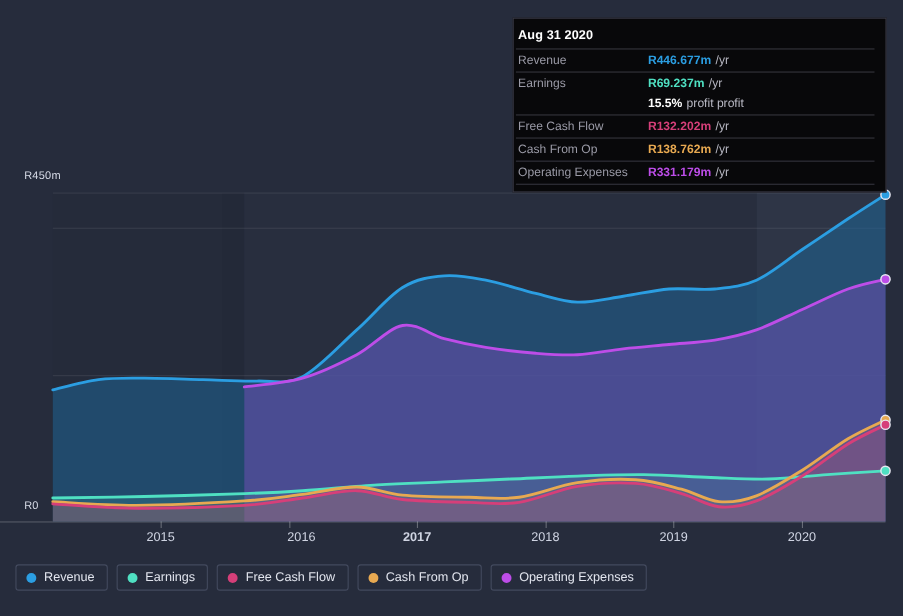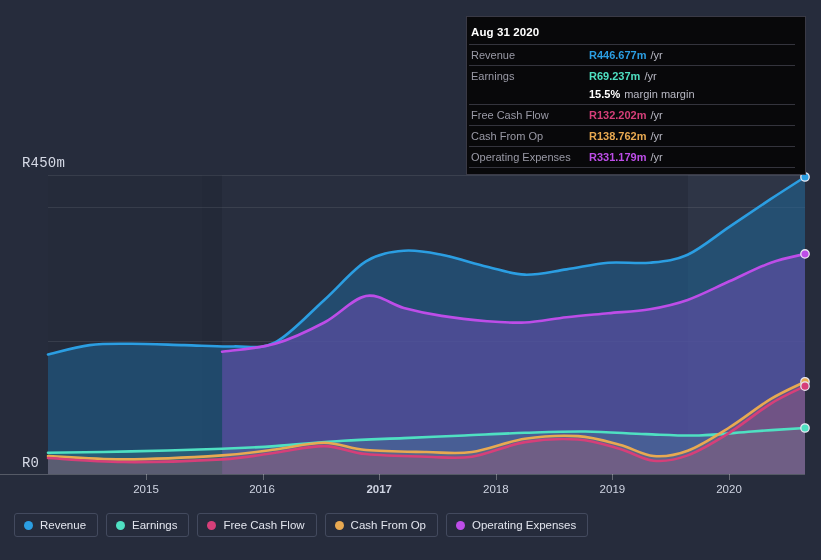--- a/index.html
+++ b/index.html
@@ -24,23 +24,22 @@
   .band-b{left:174px;width:583px;background:rgba(160,165,215,0.045);}
   .band-c{left:640px;width:117px;background:rgba(170,175,220,0.055);}
 
   .gridline{position:absolute;left:0;right:0;height:1px;background:rgba(255,255,255,0.085);}
   .axis-base{position:absolute;left:-48px;right:0;height:1px;background:rgba(255,255,255,0.22);}
 
   svg.series{position:absolute;left:0;top:0;overflow:visible;}
 
   
   .ylabel{
-    position:absolute;color:#d6dae6;font-size:14px;letter-spacing:.2px;
+    position:absolute;color:#d6dae6;font-size:10px;letter-spacing:.2px;
     white-space:nowrap;
-    font-family:Liberation Mono, monospace;
   }
   .ylabel-top{left:22px;top:155px;}
   .ylabel-zero{left:22px;top:455px;}
 
   
   .xaxis{position:absolute;left:0;top:474px;width:821px;height:30px;}
   .xtick{position:absolute;top:0;width:1px;height:6px;background:rgba(255,255,255,0.3);}
   .xlabel{
     position:absolute;top:9px;transform:translateX(-50%);
     color:#cfd4e2;font-size:11.5px;white-space:nowrap;
@@ -113,21 +112,21 @@
       </svg>
   </div>
 
   <div class="ylabel ylabel-top">R450m</div>
   <div class="ylabel ylabel-zero">R0</div>
 
   <div class="xaxis" id="xaxis">
       <div class="xtick" style="left: 146px;"></div>
       <div class="xlabel" style="left: 146px;">2015</div>
       <div class="xtick" style="left: 262.6px;"></div>
-      <div class="xlabel" style="left: 262px; text-align: right;">2016</div>
+      <div class="xlabel" style="left: 274px; text-align: right;">2016</div>
       <div class="xtick" style="left: 379.2px;"></div>
       <div class="xlabel" style="left: 379.2px; font-weight: bold;">2017</div>
       <div class="xtick" style="left: 495.8px;"></div>
       <div class="xlabel" style="left: 495.8px;">2018</div>
       <div class="xtick" style="left: 612.4px;"></div>
       <div class="xlabel" style="left: 612.4px;">2019</div>
       <div class="xtick" style="left: 729px;"></div>
       <div class="xlabel" style="left: 729px; text-align: center;">2020</div>
     </div>
 
@@ -137,21 +136,21 @@
         <div class="tt-row">
           <div class="tt-label">Revenue</div>
           <div><span class="tt-val" style="color: rgb(43, 158, 226);">R446.677m</span><span class="tt-unit">/yr</span></div>
         </div>
         <div class="tt-row">
           <div class="tt-label">Earnings</div>
           <div><span class="tt-val" style="color: rgb(79, 224, 194);">R69.237m</span><span class="tt-unit">/yr</span></div>
         </div>
         <div class="tt-row noline">
           <div class="tt-label"></div>
-          <div><span class="tt-val" style="color: rgb(255, 255, 255);">15.5%</span><span class="tt-sub">margin margin</span></div>
+          <div><span class="tt-val" style="color: rgb(255, 255, 255);">15.5%</span><span class="tt-sub">profit profit</span></div>
         </div>
         <div class="tt-row">
           <div class="tt-label">Free Cash Flow</div>
           <div><span class="tt-val" style="color: rgb(214, 63, 121);">R132.202m</span><span class="tt-unit">/yr</span></div>
         </div>
         <div class="tt-row">
           <div class="tt-label">Cash From Op</div>
           <div><span class="tt-val" style="color: rgb(232, 169, 81); text-align: center;">R138.762m</span><span class="tt-unit">/yr</span></div>
         </div>
         <div class="tt-row last">

